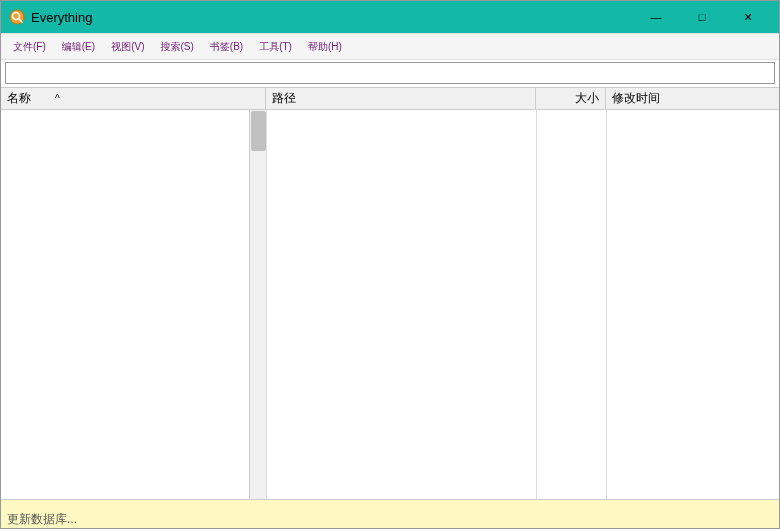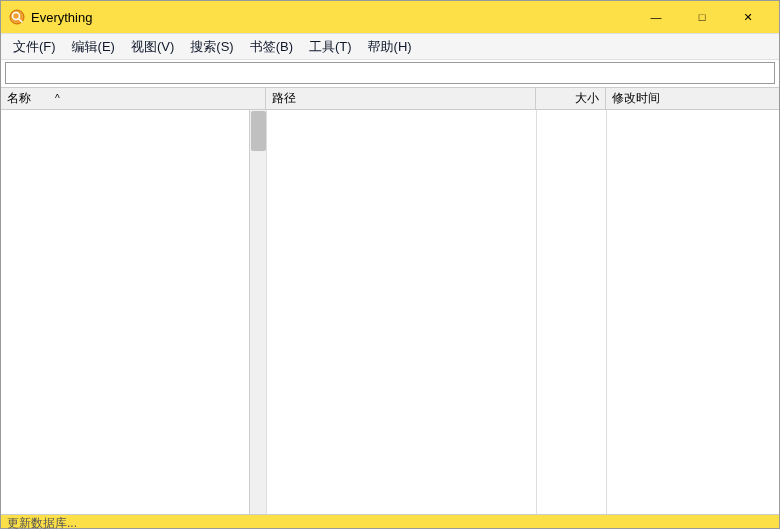--- a/index.html
+++ b/index.html
@@ -22,21 +22,21 @@
       height: 529px;
       background: #f5f5f5;
       border: 1px solid #999;
       display: flex;
       flex-direction: column;
     }
 
     
     .title-bar {
       height: 32px;
-      background: #fde047;
+      background: #14b8a6;
       display: flex;
       align-items: center;
       padding: 16px 8px;
       border-bottom: 1px solid #e0e0e0;
       flex-shrink: 0;
     }
 
     .title-bar-icon {
       width: 16px;
       height: 16px;
@@ -74,22 +74,22 @@
       background: #f5f5f5;
       display: flex;
       align-items: center;
       padding: 0 4px;
       border-bottom: 1px solid #e0e0e0;
       flex-shrink: 0;
     }
 
     .menu-item {
       padding: 6px 8px;
-      font-size: 13px;
-      color: #0f172a;
+      font-size: 10px;
+      color: #701a75;
       cursor: pointer;
       height: 22px;
       display: flex;
       align-items: center;
     }
 
     
     .search-bar {
       height: 28px;
       background: #fff;
@@ -214,25 +214,25 @@
     .scrollbar-thumb {
       width: 15px;
       height: 40px;
       background: #c0c0c0;
       margin: 1px auto;
       border-radius: 2px;
     }
 
     
     .status-bar {
-      height: 14px;
-      background: #fde047;
+      height: 29px;
+      background: #fef9c3;
       border-top: 1px solid #ccc;
       display: flex;
-      align-items: flex-start;
+      align-items: flex-end;
       padding: 0 6px;
       flex-shrink: 0;
     }
 
     .status-text {
       font-size: 12px;
       color: #555;
     }
   </style>
 </head>

